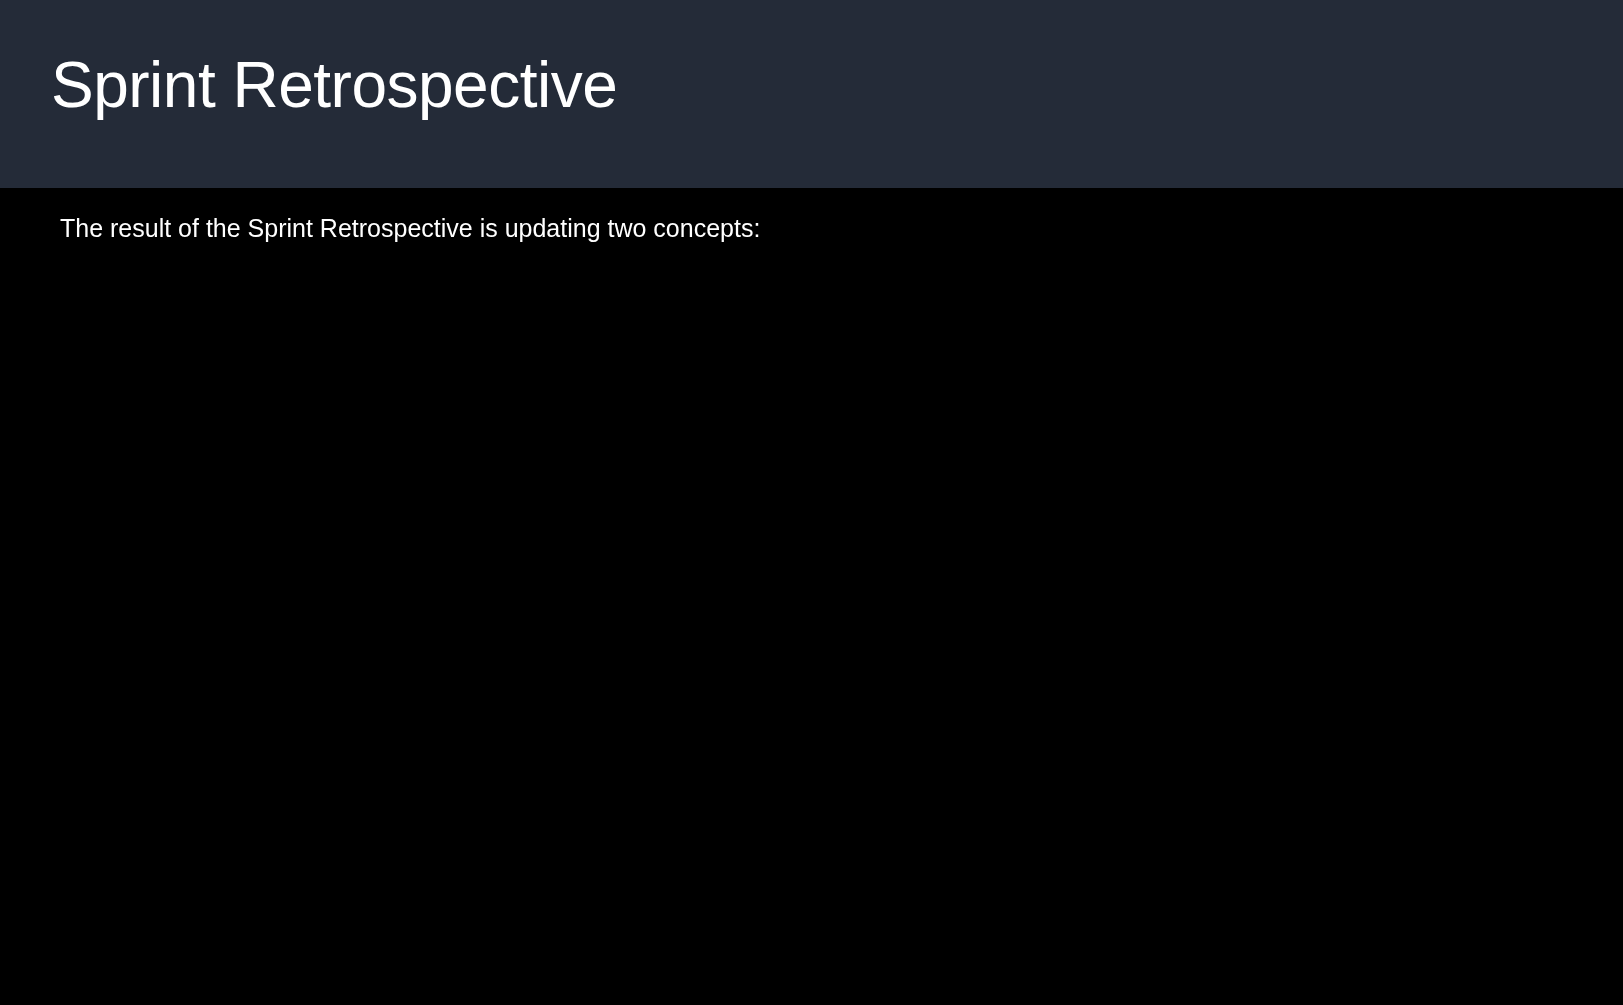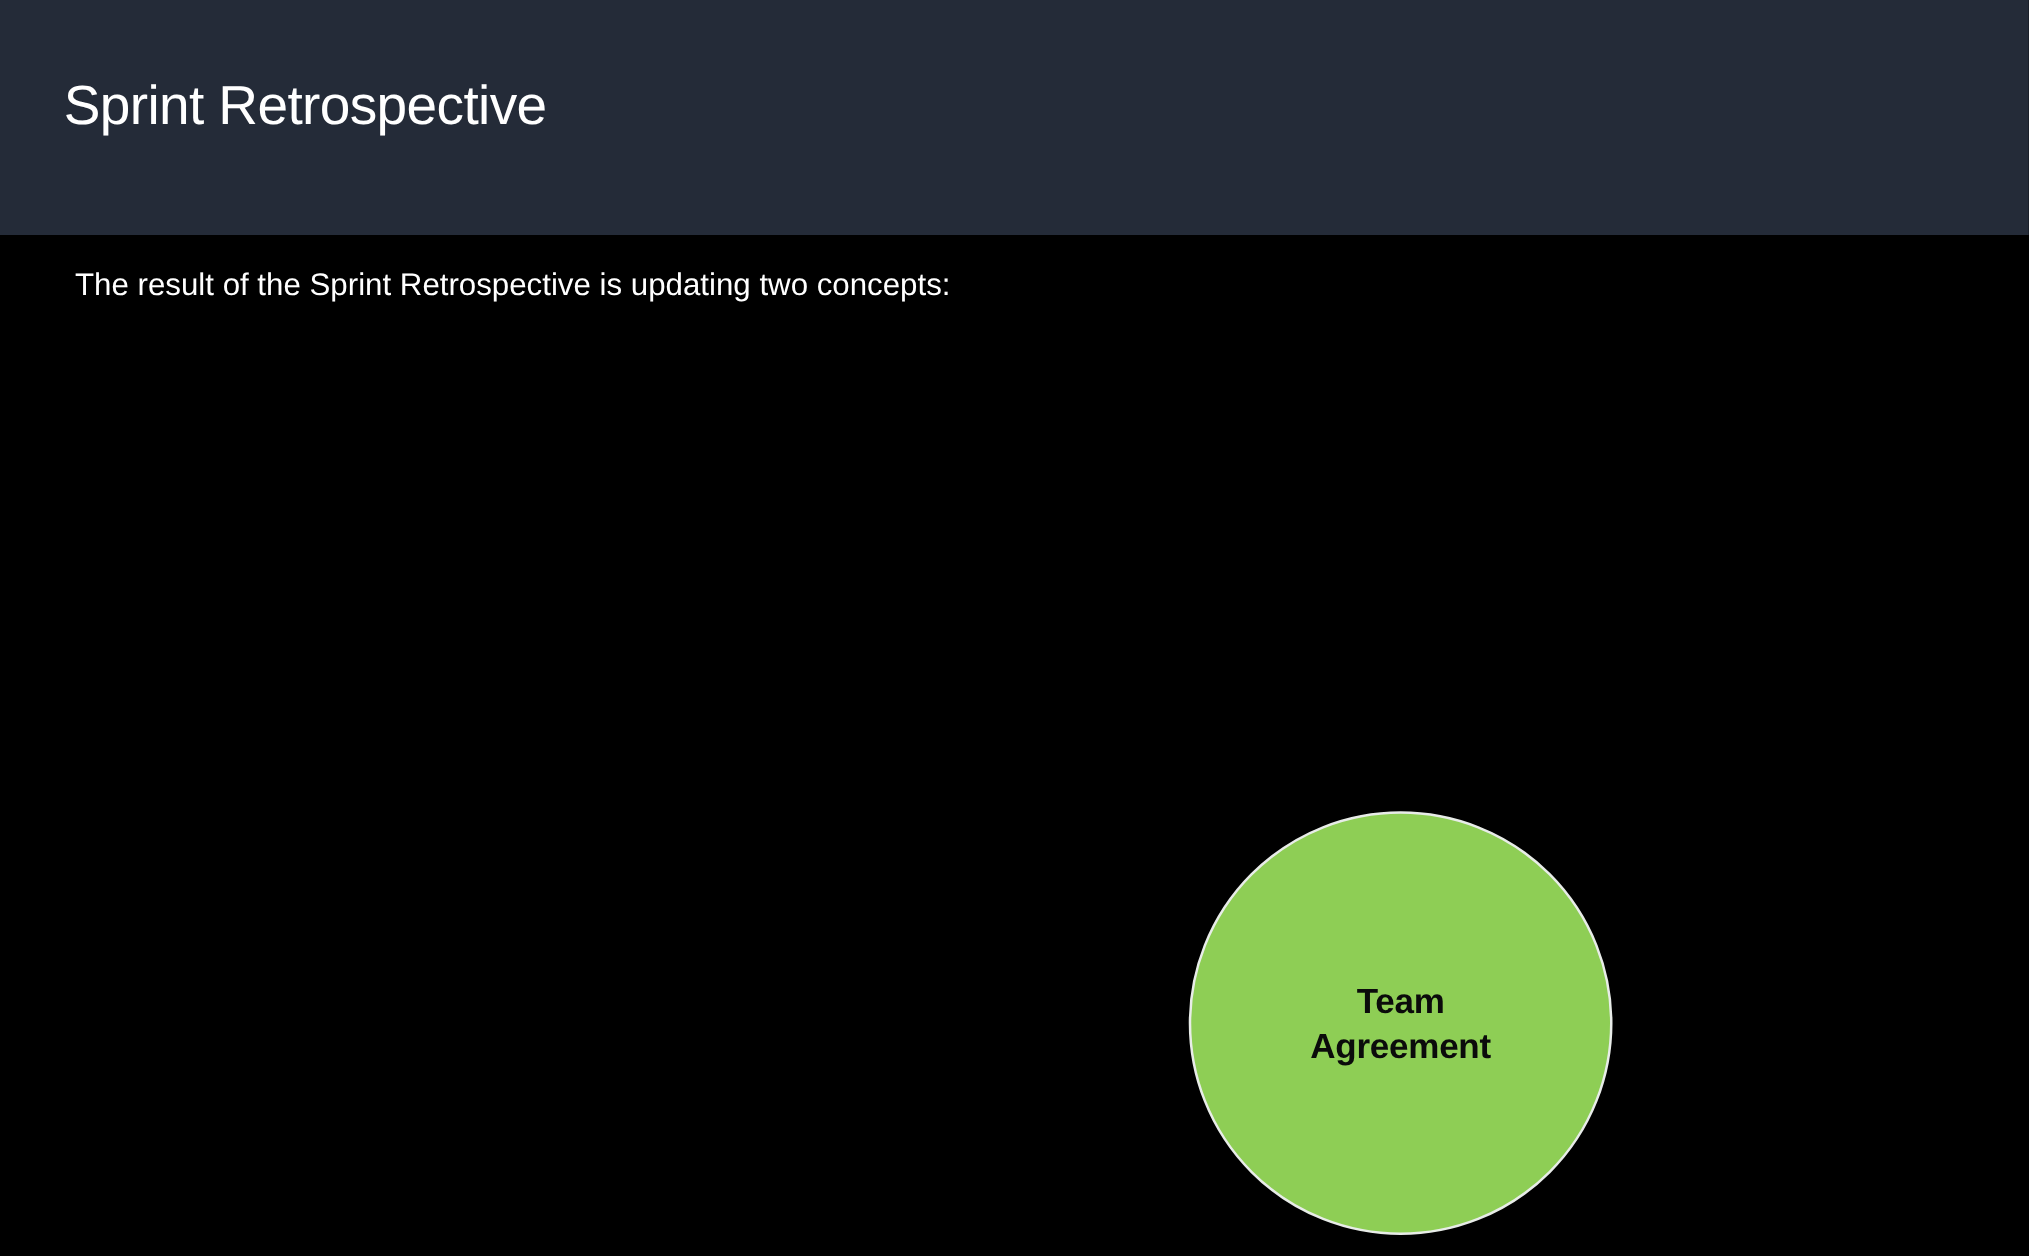--- a/index.html
+++ b/index.html
@@ -30,21 +30,21 @@
     left: 0;
     top: 0;
     width: 1623px;
     height: 188px;
     background: #242b38;
   }
   #slide-title {
     position: absolute;
     left: 51px;
     top: 46px;
-    font-size: 44px;
+    font-size: 64px;
     line-height: 78px;
     font-weight: 400;
     letter-spacing: -0.5px;
     color: #ffffff;
     white-space: nowrap;
   }
 
   
   #body-area {
     position: absolute;
@@ -106,19 +106,15 @@
 
   <div id="header-band">
     <div id="slide-title">Sprint Retrospective</div>
   </div>
 
   <div id="body-area">
 
     <div id="subtitle">The result of the Sprint Retrospective is updating two concepts:</div>
 
 
-    <div id="circle-team-agreement" class="concept-circle">
-      <div class="concept-label">Team
-Agreement</div>
-    </div>
 
   </div>
 </div>
 
 </body></html>

